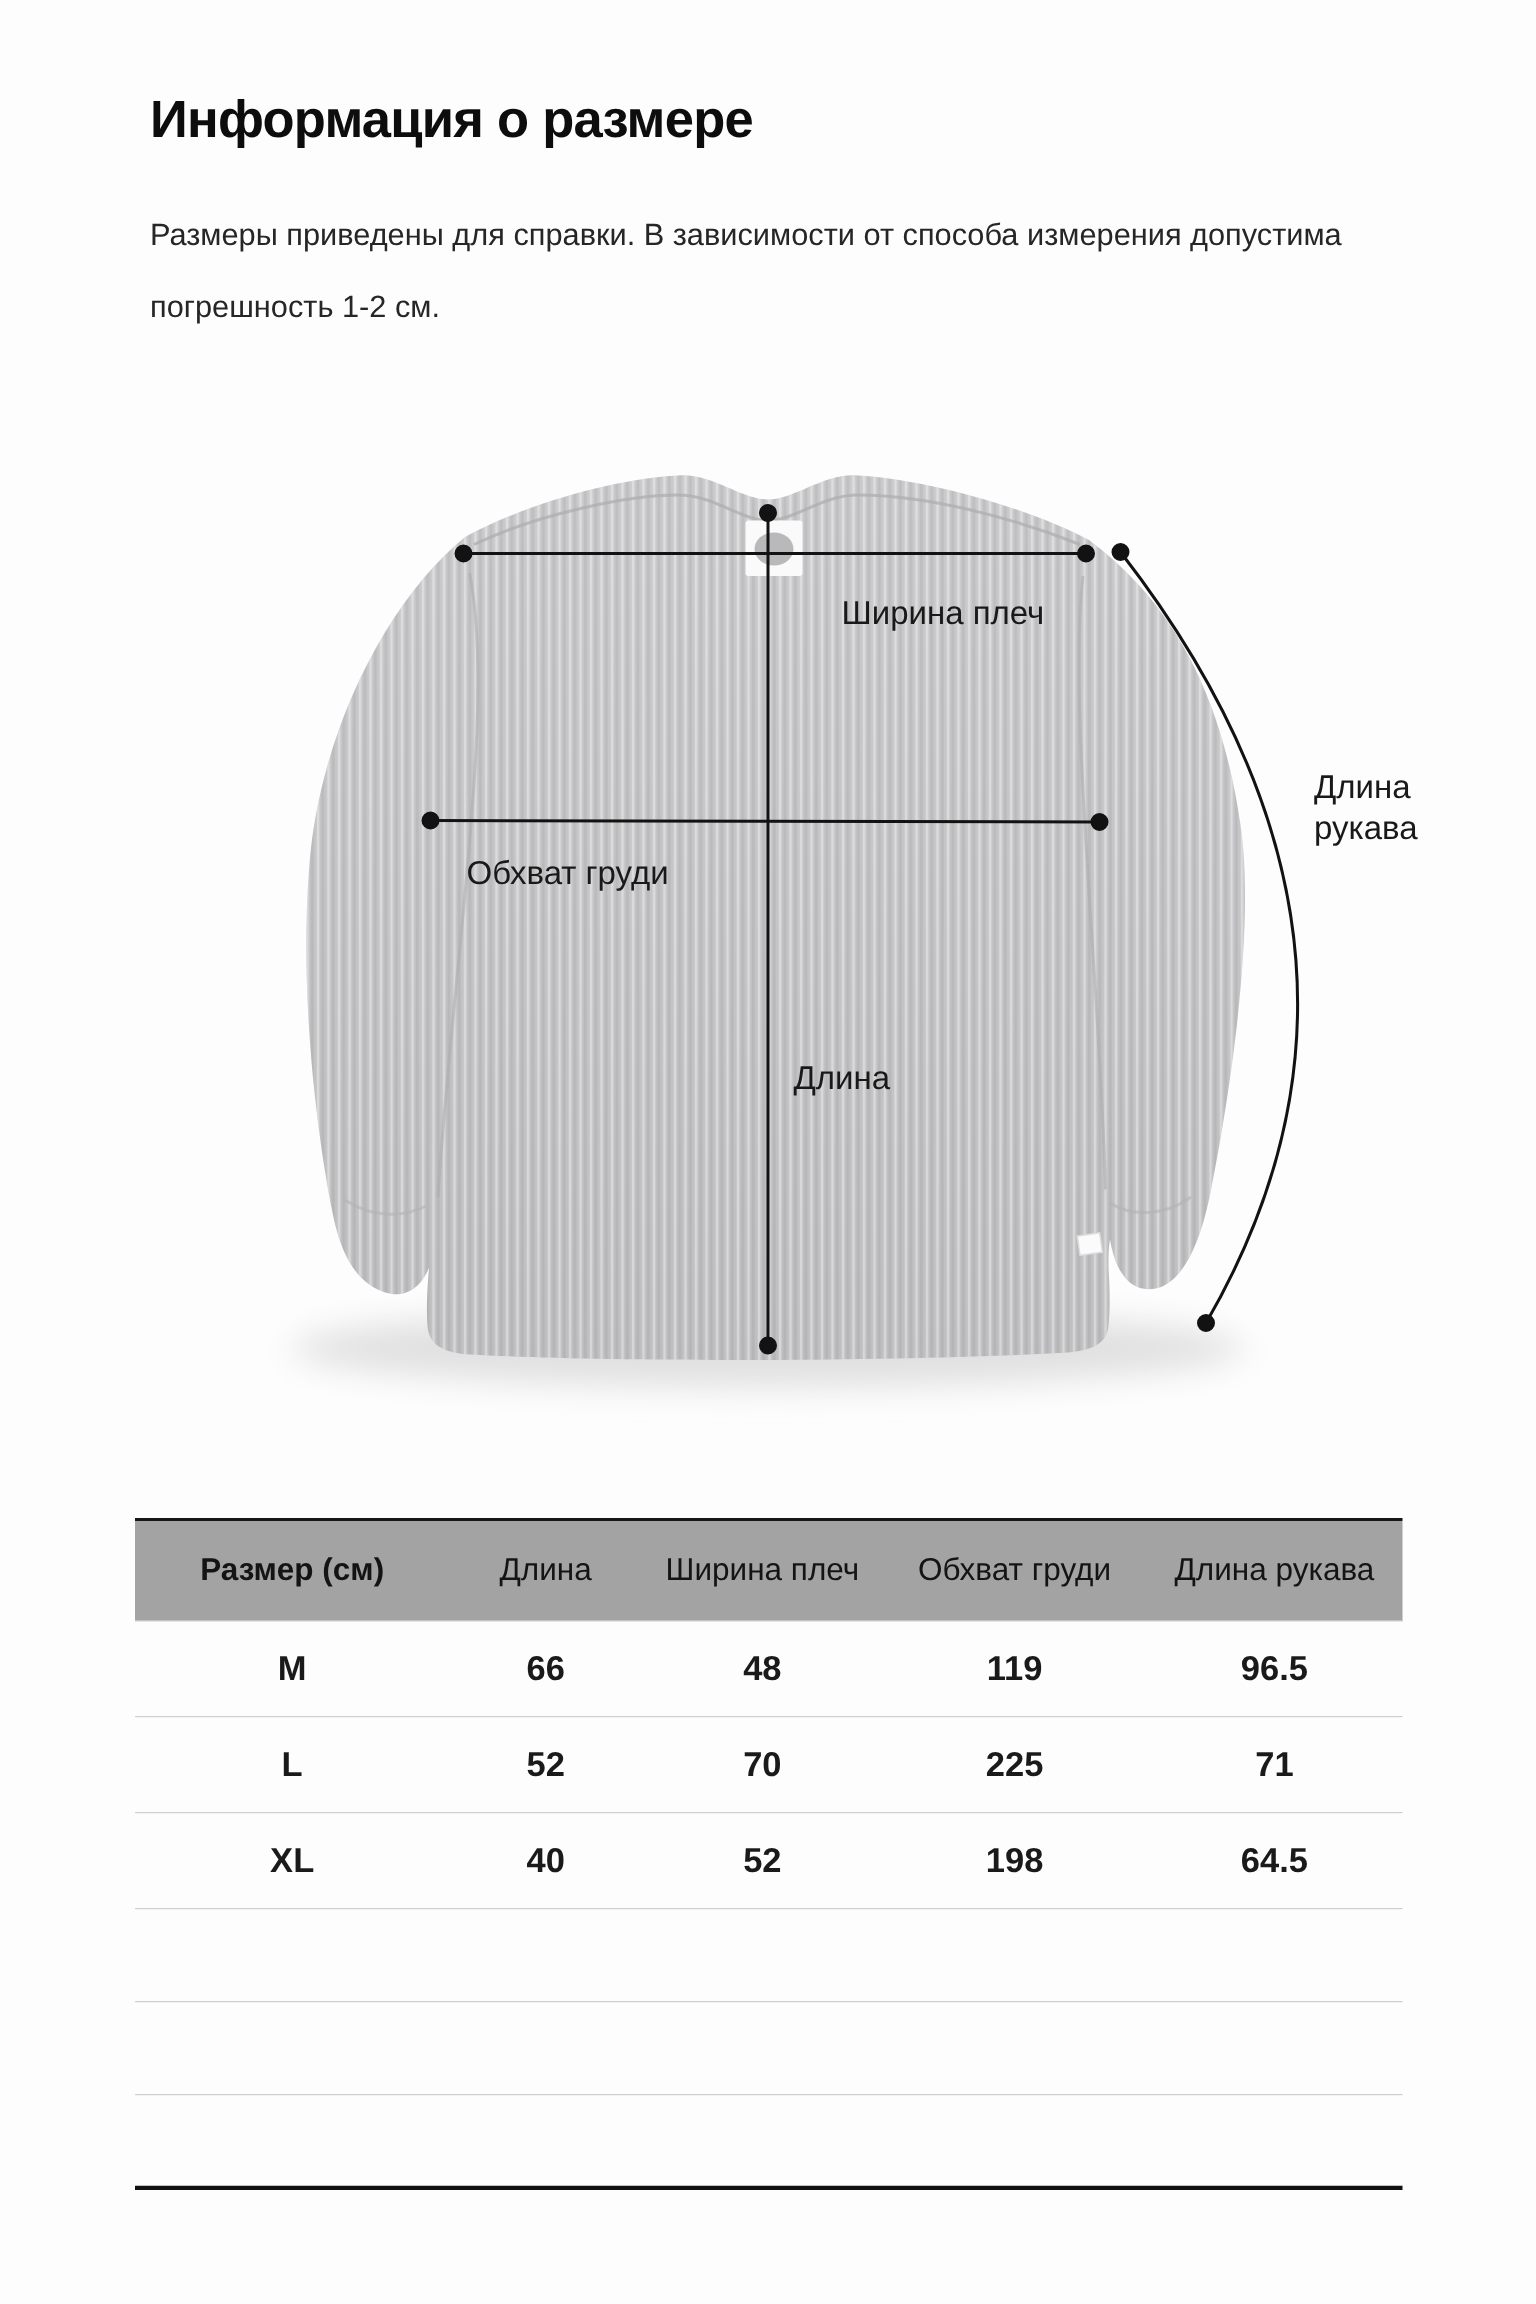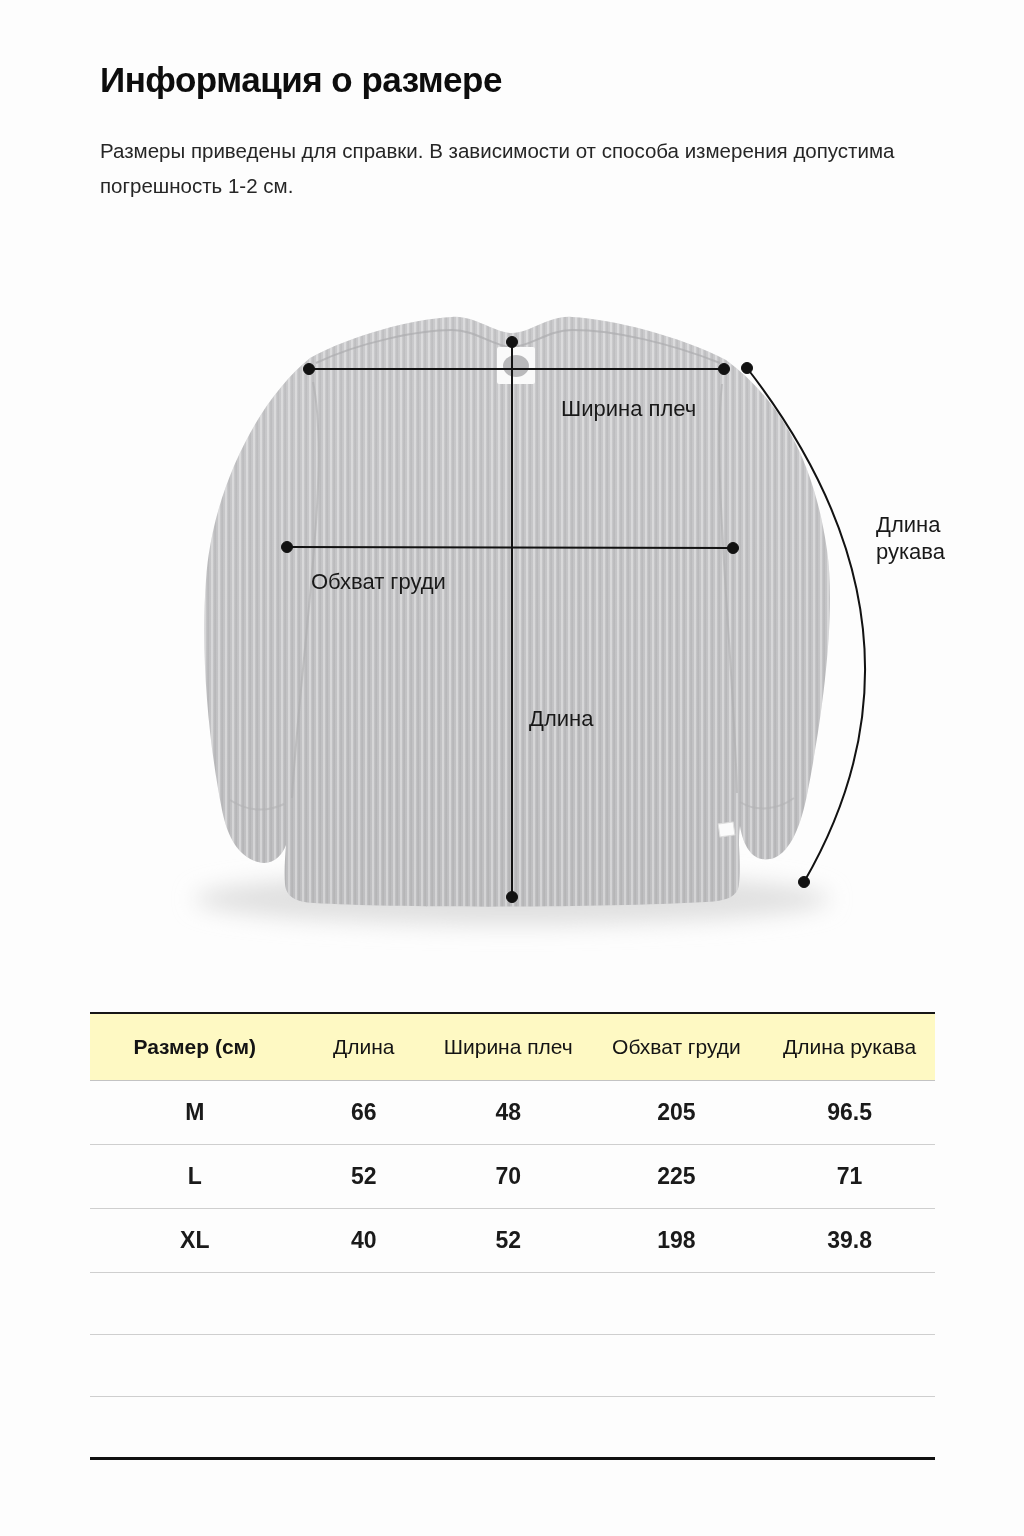--- a/index.html
+++ b/index.html
@@ -23,21 +23,21 @@
     letter-spacing: -0.5px;
     color: #0d0d0d;
   }
 
   .page-subtitle {
     position: absolute;
     left: 100px;
     top: 133px;
     width: 812px;
     font-size: 20.5px;
-    line-height: 35px;
+    line-height: 48px;
     font-weight: 400;
     color: #262626;
   }
 
   .diagram {
     position: absolute;
     left: 0;
     top: 0;
     width: 1024px;
     height: 1000px;
@@ -58,21 +58,21 @@
     position: absolute;
     left: 90px;
     top: 1012px;
     width: 845px;
     border-top: 2px solid #161616;
     border-bottom: 3px solid #111111;
   }
   .t-row { display: flex; align-items: center; }
   .t-head {
     height: 67px;
-    background: #fef9c3;
+    background: #a3a3a3;
     border-bottom: 1px solid #c3c3c3;
   }
   .t-data {
     height: 64px;
     border-bottom: 1px solid #cfcfcf;
     background: #fdfdfd;
   }
   .t-empty {
     height: 62px;
     border-bottom: 1px solid #cfcfcf;
@@ -208,38 +208,38 @@
       <div class="t-cell c2">Длина</div>
       <div class="t-cell c3">Ширина плеч</div>
       <div class="t-cell c4">Обхват груди</div>
       <div class="t-cell c5">Длина рукава</div>
     </div>
 
     <div class="t-row t-data">
       <div class="t-cell c1">M</div>
       <div class="t-cell c2">66</div>
       <div class="t-cell c3">48</div>
-      <div class="t-cell c4">205</div>
+      <div class="t-cell c4">119</div>
       <div class="t-cell c5">96.5</div>
     </div>
 
     <div class="t-row t-data">
       <div class="t-cell c1">L</div>
       <div class="t-cell c2">52</div>
       <div class="t-cell c3">70</div>
       <div class="t-cell c4">225</div>
       <div class="t-cell c5">71</div>
     </div>
 
     <div class="t-row t-data">
       <div class="t-cell c1">XL</div>
       <div class="t-cell c2">40</div>
       <div class="t-cell c3">52</div>
       <div class="t-cell c4">198</div>
-      <div class="t-cell c5">39.8</div>
+      <div class="t-cell c5">64.5</div>
     </div>
 
     <div class="t-row t-empty"></div>
     <div class="t-row t-empty"></div>
     <div class="t-row t-empty last"></div>
   </div>
 
 </div>
 
 </body></html>

